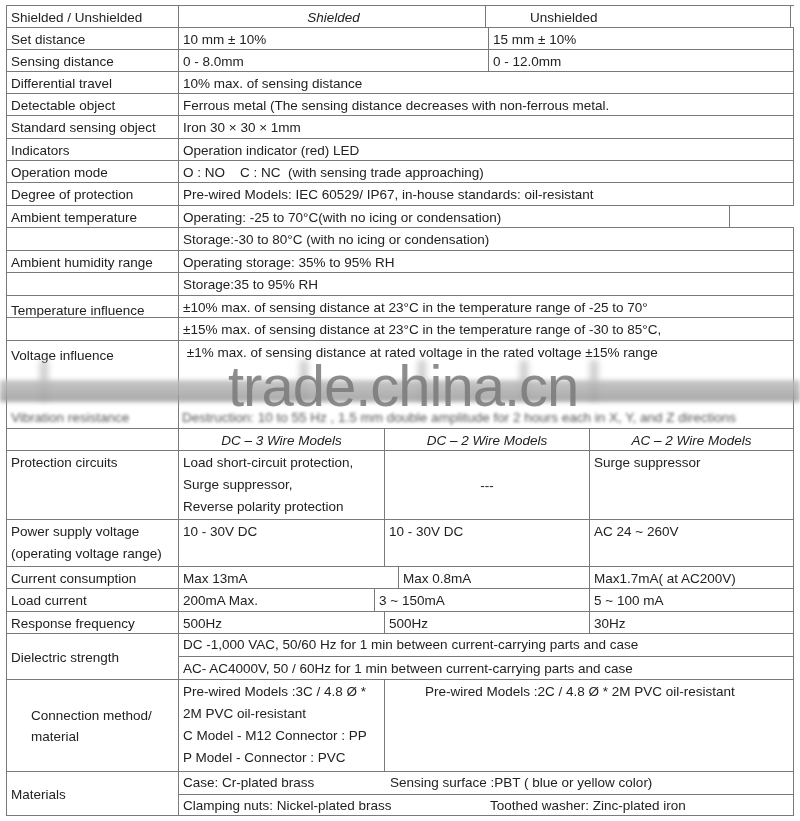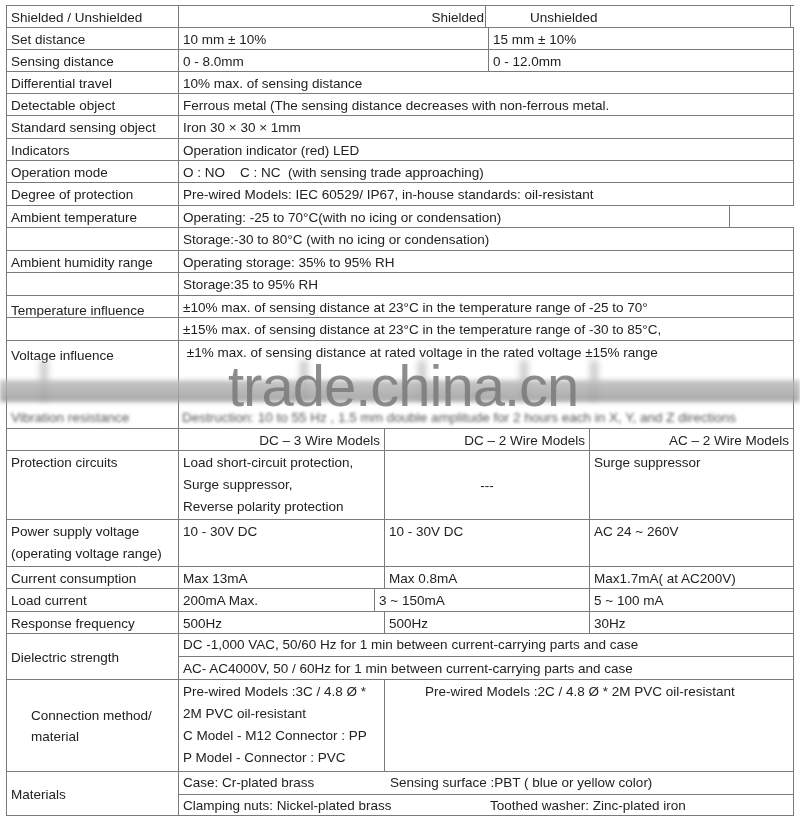--- a/index.html
+++ b/index.html
@@ -3,21 +3,21 @@
 <meta charset="utf-8">
 <style>
   html, body { margin: 0; padding: 0; background: #ffffff; }
   body { width: 800px; height: 821px; position: relative; overflow: hidden;
          font-family: "Liberation Sans", sans-serif; color: #222; font-size: 13.5px; }
   .tbl { position: absolute; left: 6px; top: 5px; width: 788px; }
   .row { position: absolute; left: 0; width: 788px; border-top: 1px solid #7a7a7a; }
   .cell { position: absolute; top: 0; bottom: 0; box-sizing: border-box; padding: 1px 4px;
           white-space: nowrap; line-height: 21px; border-left: 1px solid #7a7a7a; }
   .cell.last { border-right: 1px solid #7a7a7a; }
-  .center { text-align: right; }
+  .center { text-align: center; font-style: italic; }
   .vmid { display: flex; align-items: center; }
   .vmid-center { display: flex; align-items: center; justify-content: center; }
   .line { display: block; }
   .bottom-border { position: absolute; left: 0; width: 788px; border-top: 1px solid #7a7a7a; }
   .blurred { filter: blur(1.6px); color: #555; }
   .watermark-band { position: absolute; left: 0; top: 380px; width: 800px; height: 22px;
                     background: linear-gradient(#bdbdbd, #9a9a9a); filter: blur(2px); opacity: 0.85; }
   .watermark { position: absolute; left: 228px; top: 352px; font-size: 58px; color: #7a7a7a;
                opacity: 0.85; font-family: "Liberation Sans", sans-serif; letter-spacing: -1px; }
   .streak { position: absolute; top: 360px; width: 8px; height: 40px; background: #aaa; filter: blur(3px); opacity: .6; }
@@ -132,21 +132,21 @@
       <span class="line">(operating voltage range)</span>
     </div>
     <div class="cell" style="left:172px;width:206px;">10 - 30V DC</div>
     <div class="cell" style="left:378px;width:205px;">10 - 30V DC</div>
     <div class="cell last" style="left:583px;width:205px;">AC 24 ~ 260V</div>
   </div>
 
   <div class="row" style="top:561px;height:22px;">
     <div class="cell" style="left:0;width:172px;">Current consumption</div>
     <div class="cell" style="left:172px;width:206px;">Max 13mA</div>
-    <div class="cell" style="left:378px;width:205px;">Max 0.8mA</div>
+    <div class="cell" style="left:392px;width:205px;">Max 0.8mA</div>
     <div class="cell last" style="left:583px;width:205px;">Max1.7mA( at AC200V)</div>
   </div>
 
   <div class="row" style="top:583px;height:23px;">
     <div class="cell" style="left:0;width:172px;">Load current</div>
     <div class="cell" style="left:172px;width:206px;">200mA Max.</div>
     <div class="cell" style="left:368px;width:205px;">3 ~ 150mA</div>
     <div class="cell last" style="left:583px;width:205px;">5 ~ 100 mA</div>
   </div>
 

